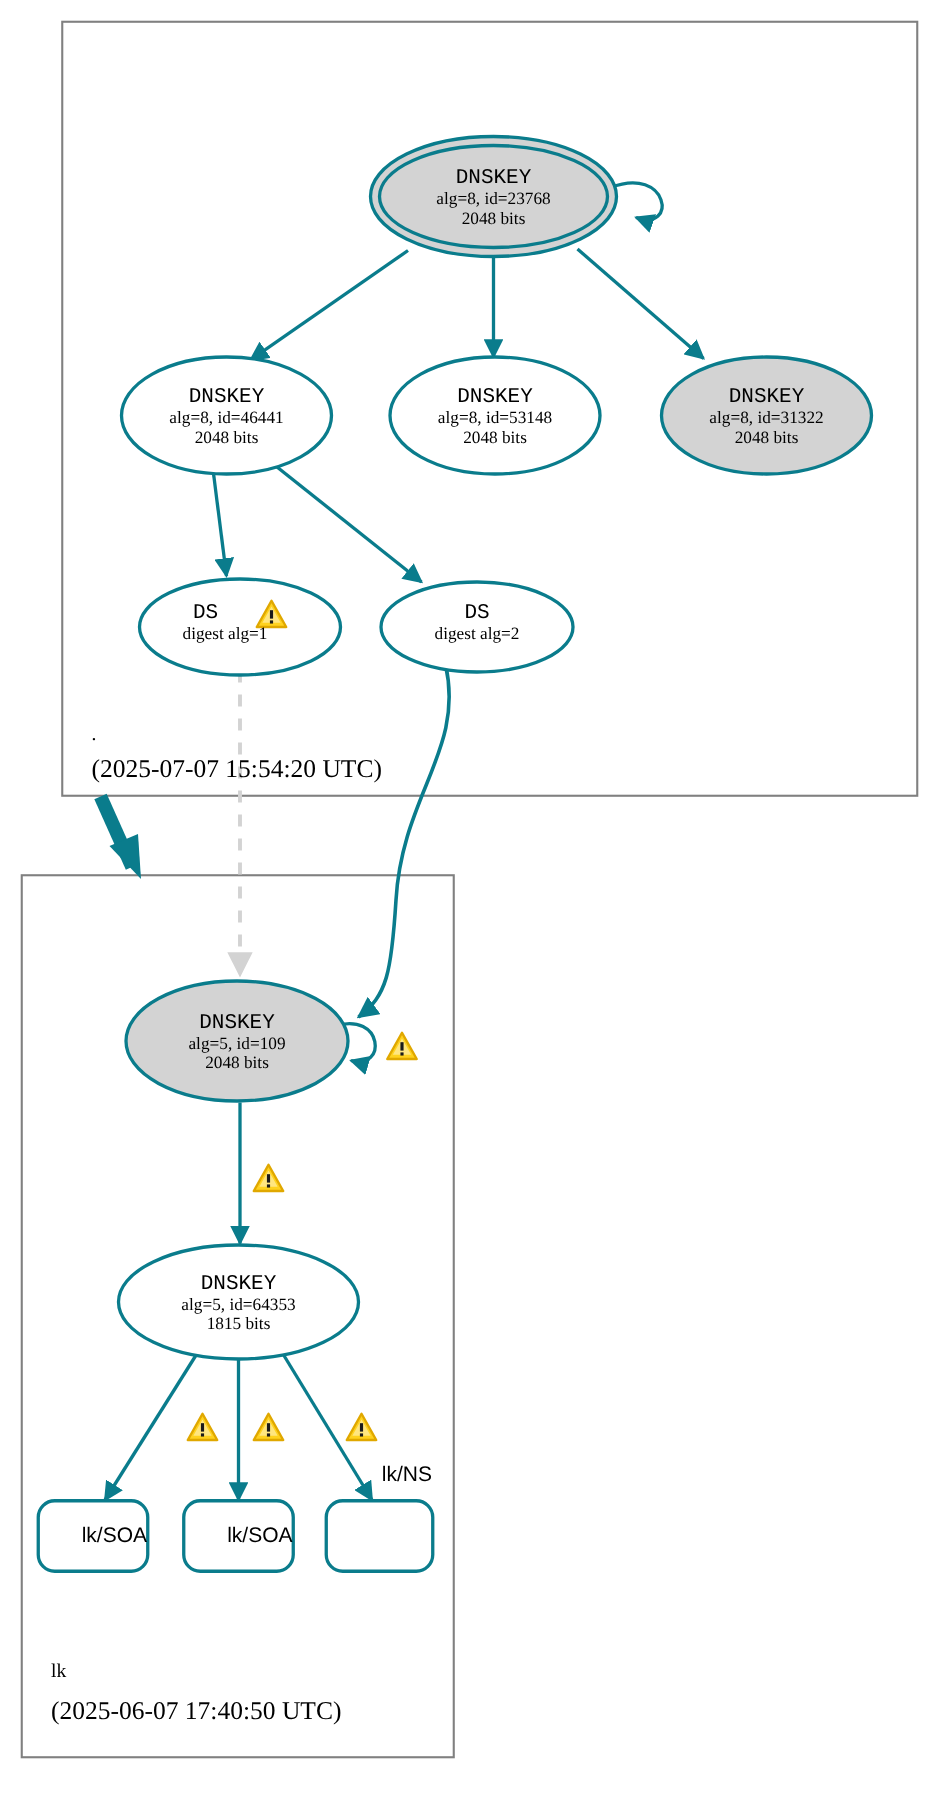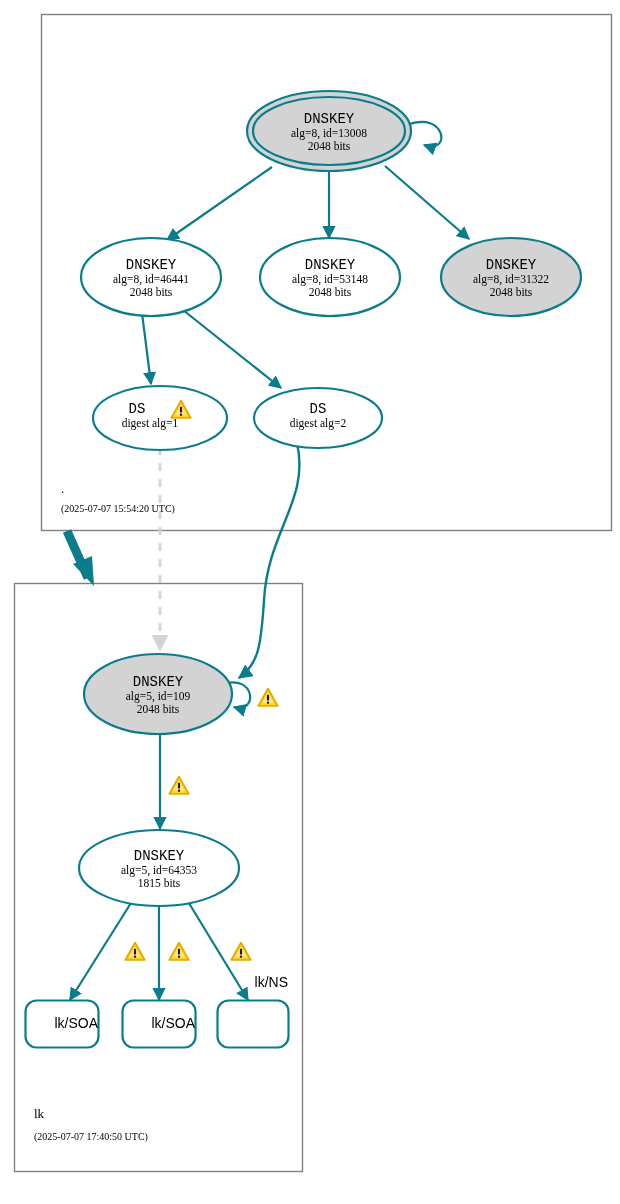--- a/index.html
+++ b/index.html
@@ -24,21 +24,21 @@
   .zone-label {
     position: absolute;
     font-family: "Liberation Serif", serif;
     font-size: 13px;
     color: #000000;
     white-space: nowrap;
   }
   .zone-ts {
     position: absolute;
     font-family: "Liberation Serif", serif;
-    font-size: 10px;
+    font-size: 17px;
     color: #000000;
     white-space: nowrap;
   }
   .node-label {
     position: absolute;
     text-align: center;
     color: #000000;
     pointer-events: none;
     white-space: nowrap;
   }
@@ -189,21 +189,21 @@
   <g>
     <rect x="122.5" y="1000.5" width="73" height="47" rx="11" ry="11" fill="#ffffff" stroke="#0a7c8c" stroke-width="2.2"></rect>
   </g>
   <g>
     <rect x="217.5" y="1000.5" width="71" height="47" rx="11" ry="11" fill="#ffffff" stroke="#0a7c8c" stroke-width="2.2"></rect>
   </g>
 </svg>
 
 <div class="node-label" style="left:229px; top:111px; width:200px;">
   <div class="nl-title">DNSKEY</div>
-  <div class="nl-sub">alg=8, id=13008</div>
+  <div class="nl-sub">alg=8, id=23768</div>
   <div class="nl-sub">2048 bits</div>
 </div>
 
 <div class="node-label" style="left:51px; top:257px; width:200px;">
   <div class="nl-title">DNSKEY</div>
   <div class="nl-sub">alg=8, id=46441</div>
   <div class="nl-sub">2048 bits</div>
 </div>
 
 <div class="node-label" style="left:230px; top:257px; width:200px;">
@@ -241,13 +241,13 @@
 </div>
 
 <div class="node-label rr-label" style="left:26px; top:1015px; width:72px;">lk/SOA</div>
 <div class="node-label rr-label" style="left:123px; top:1015px; width:72px;">lk/SOA</div>
 <div class="node-label rr-label" style="left:218px; top:974px; width:70px;">lk/NS</div>
 
 <div class="zone-label" style="left:61px; top:481px;">.</div>
 <div class="zone-ts" style="left:61px; top:503px;">(2025-07-07 15:54:20 UTC)</div>
 
 <div class="zone-label" style="left:34px; top:1106px;">lk</div>
-<div class="zone-ts" style="left:34px; top:1131px;">(2025-07-07 17:40:50 UTC)</div>
+<div class="zone-ts" style="left:34px; top:1131px;">(2025-06-07 17:40:50 UTC)</div>
 
 </body></html>

